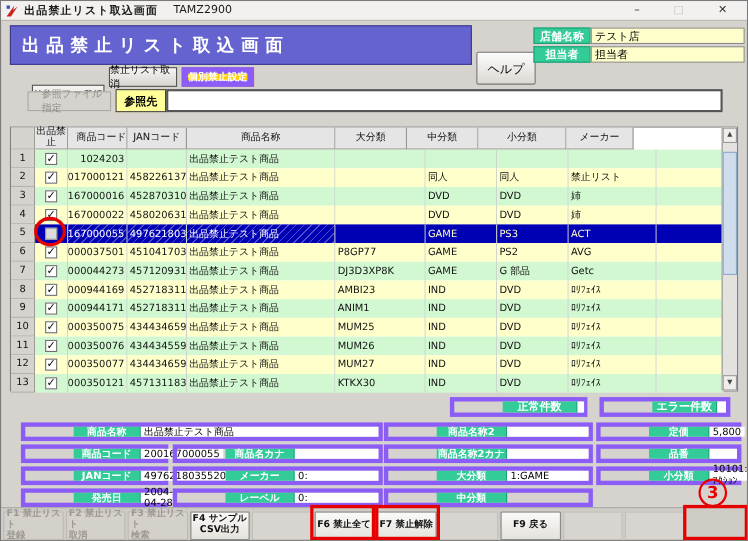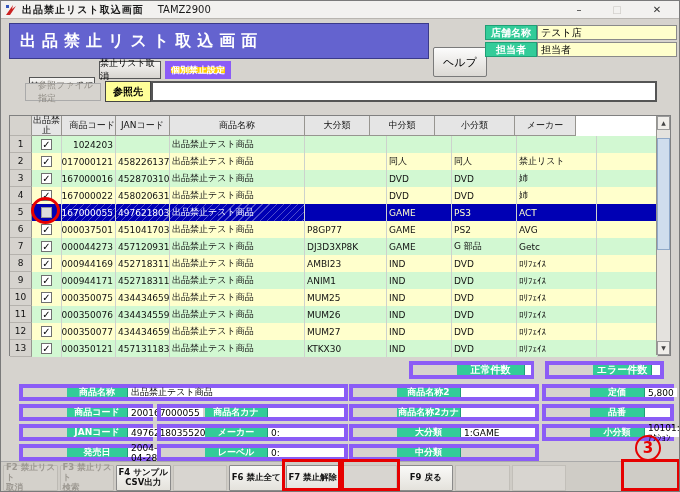--- a/index.html
+++ b/index.html
@@ -415,20 +415,24 @@
   <div class="pair dp dp-kana d-row-d">
     <div class="glabel">レーベル</div>
     <div class="val">0:</div>
   </div>
   <div class="pair dp dp-mid d-row-d">
     <div class="glabel">中分類</div>
   </div>
 
   <div class="fbar">
       <div class="fslot btn dis">
+        <span>F1 禁止リスト</span>
+        <span>登録</span>
+      </div>
+      <div class="fslot btn dis">
         <span>F2 禁止リスト</span>
         <span>取消</span>
       </div>
       <div class="fslot btn dis">
         <span>F3 禁止リスト</span>
         <span>検索</span>
       </div>
       <div class="fslot btn">
         <span>F4 サンプル</span>
         <span>CSV出力</span>

